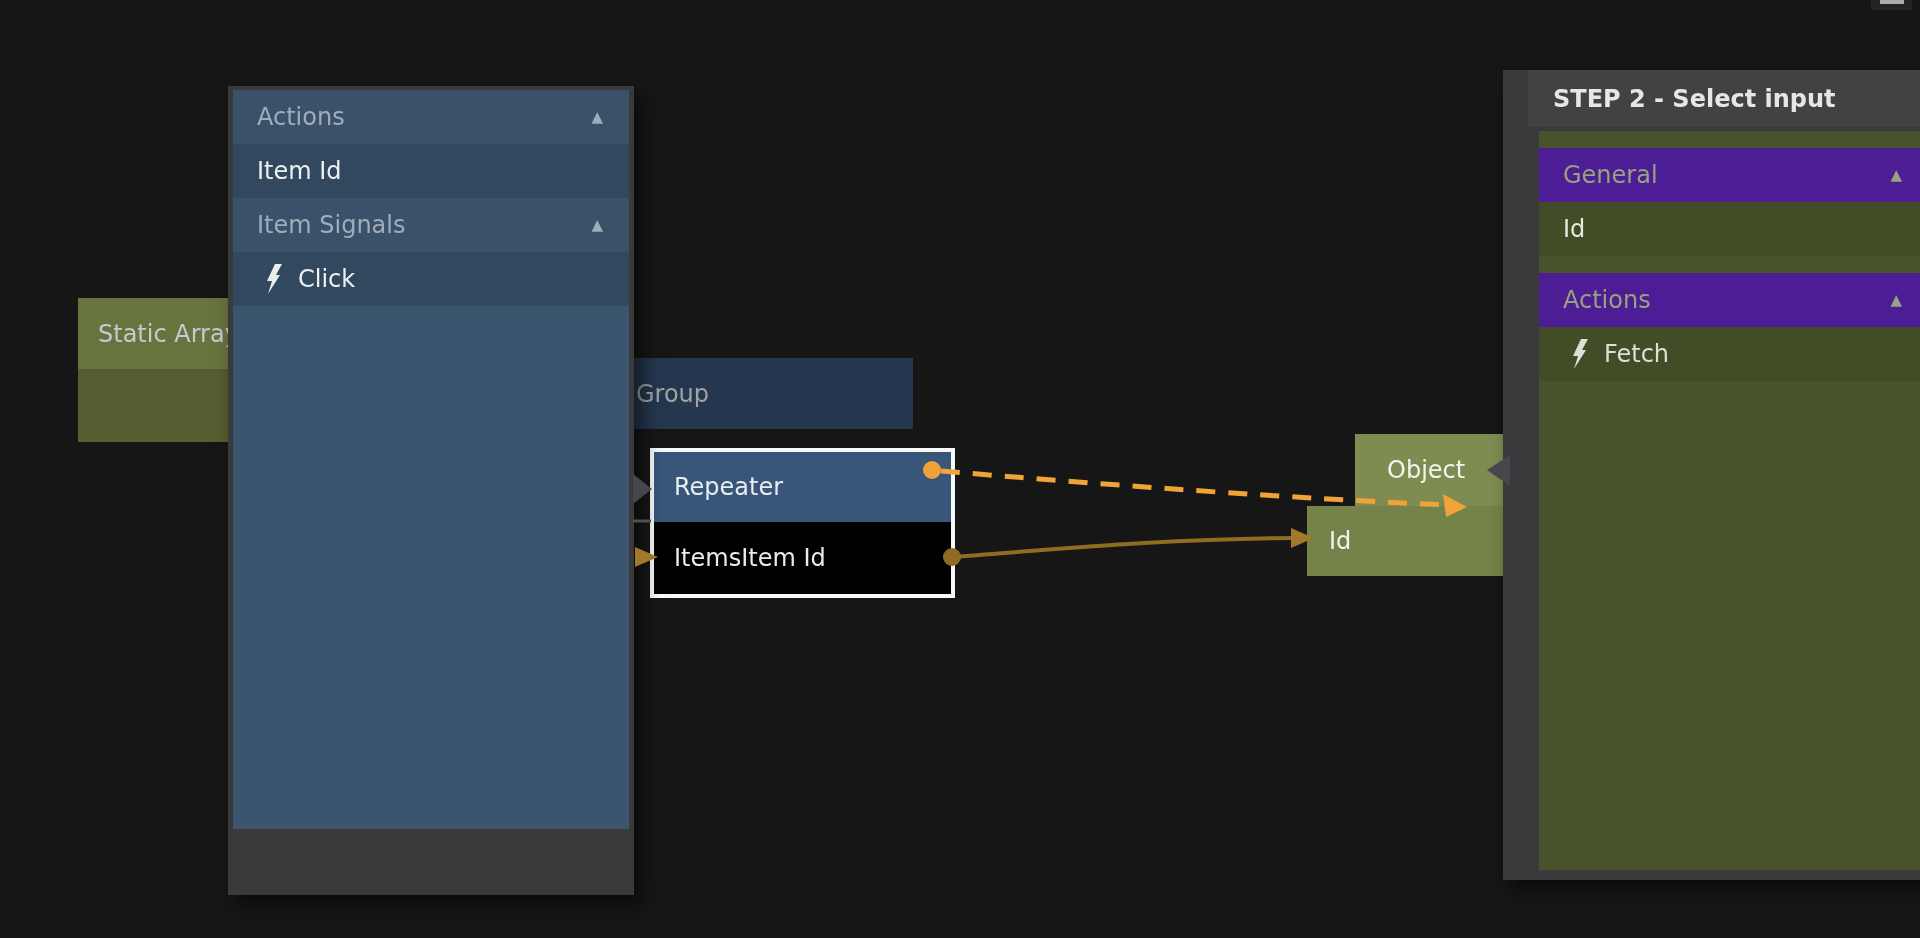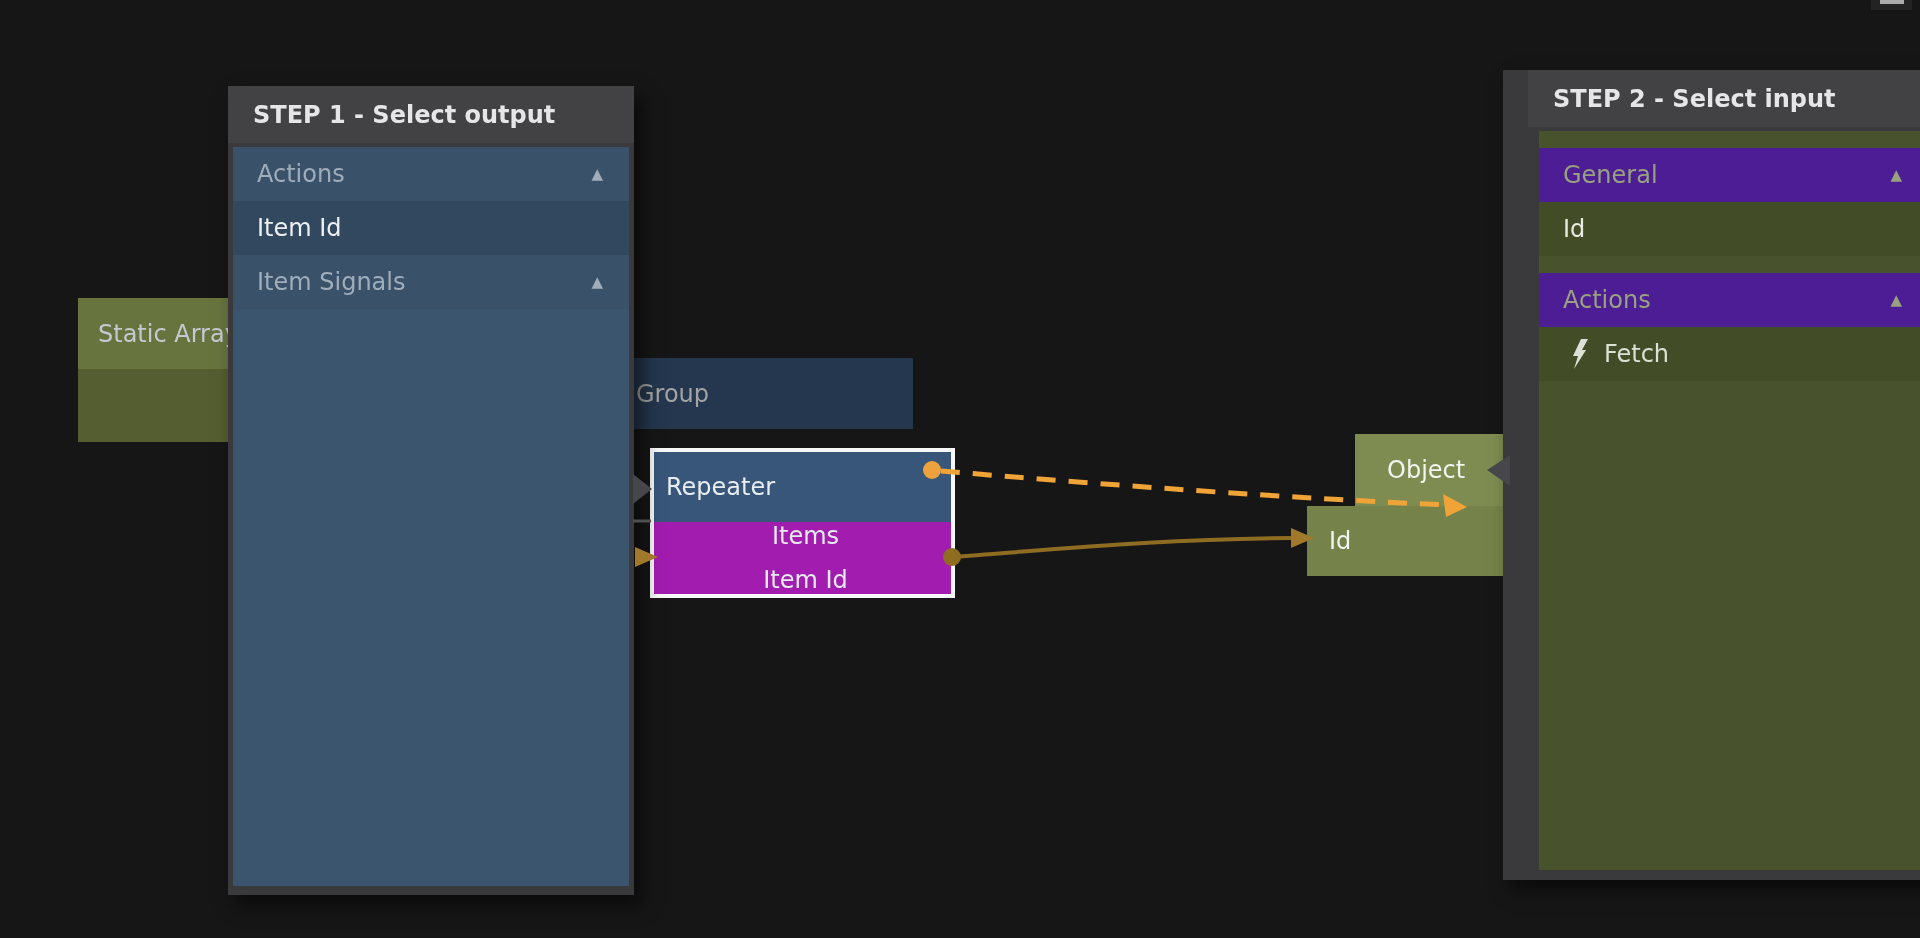--- a/index.html
+++ b/index.html
@@ -12,23 +12,23 @@
   .node .body{display:flex;align-items:center;font-size:24px;}
 
   .node-static{left:78px;top:298px;width:162px;height:144px;}
   .node-static .title{height:71px;background:#68743E;color:#C3CAD1;padding-left:20px;}
   .node-static .body{height:73px;background:#545E30;}
 
   .node-group{left:612px;top:358px;width:301px;height:71px;background:#24374E;}
   .node-group .title{height:71px;color:#a3a3a3;padding-left:24px;}
 
   .node-repeater{left:650px;top:448px;width:305px;height:150px;border:4px solid #F8F8F8;z-index:12;}
-  .node-repeater .title{height:70px;background:#37567A;color:#E9EDF0;padding-left:12px;}
-  .node-repeater .body{height:72px;background:#a21caf;color:#E6EBEF;justify-content:space-between;
-    padding:0 14px 0 20px;font-size:24px;flex-direction:column;}
+  .node-repeater .title{height:70px;background:#37567A;color:#E9EDF0;padding-left:20px;}
+  .node-repeater .body{height:72px;background:#000000;color:#E6EBEF;justify-content:flex-start;
+    padding:0 14px 0 20px;font-size:24px;}
 
   .node-object{left:1307px;top:434px;width:198px;height:142px;}
   .node-object .title{height:72px;background:#7E8C51;color:#F2F4EE;padding-left:32px;margin-left:48px;}
   .node-object .body{height:70px;background:#75834A;color:#F2F4EE;padding-left:22px;}
 
   
   .panel{position:absolute;z-index:20;background:#3A3A3D;
     box-shadow:8px 10px 18px rgba(0,0,0,0.55);}
   .panel .phead{height:57px;background:#424245;display:flex;align-items:center;
     color:#E6E6E6;font-weight:bold;font-size:24px;padding-left:25px;}
@@ -85,32 +85,39 @@
   </div>
 
   <div class="node node-object">
     <div class="title">Object</div>
     <div class="body">
       <span>Id</span>
     </div>
   </div>
 
   <div class="panel panel-step1">
-    <div class="phead">STEP 1 - Select output</div>
     <div class="pbody">
       <div class="row row-group">
         <span class="lbl">Actions</span>
         <span class="caret">▲</span>
       </div>
       <div class="row row-item">
         <span class="lbl">Item Id</span>
       </div>
       <div class="row row-group">
         <span class="lbl">Item Signals</span>
         <span class="caret">▲</span>
+      </div>
+      <div class="row row-signal">
+        <span class="lbl">
+          <svg class="bolt" viewBox="0 0 17 30">
+            <polygon points="10,0 17,0 11,11 15,11 3,30 7,17 2,17" fill="#E9EDF0"></polygon>
+          </svg>
+          <span>Click</span>
+        </span>
       </div>
       <div class="filler"></div>
     </div>
   </div>
 
   <div class="panel panel-step2">
     <div class="phead">STEP 2 - Select input</div>
     <div class="pbody">
       <div class="row row-group">
         <span class="lbl">General</span>

